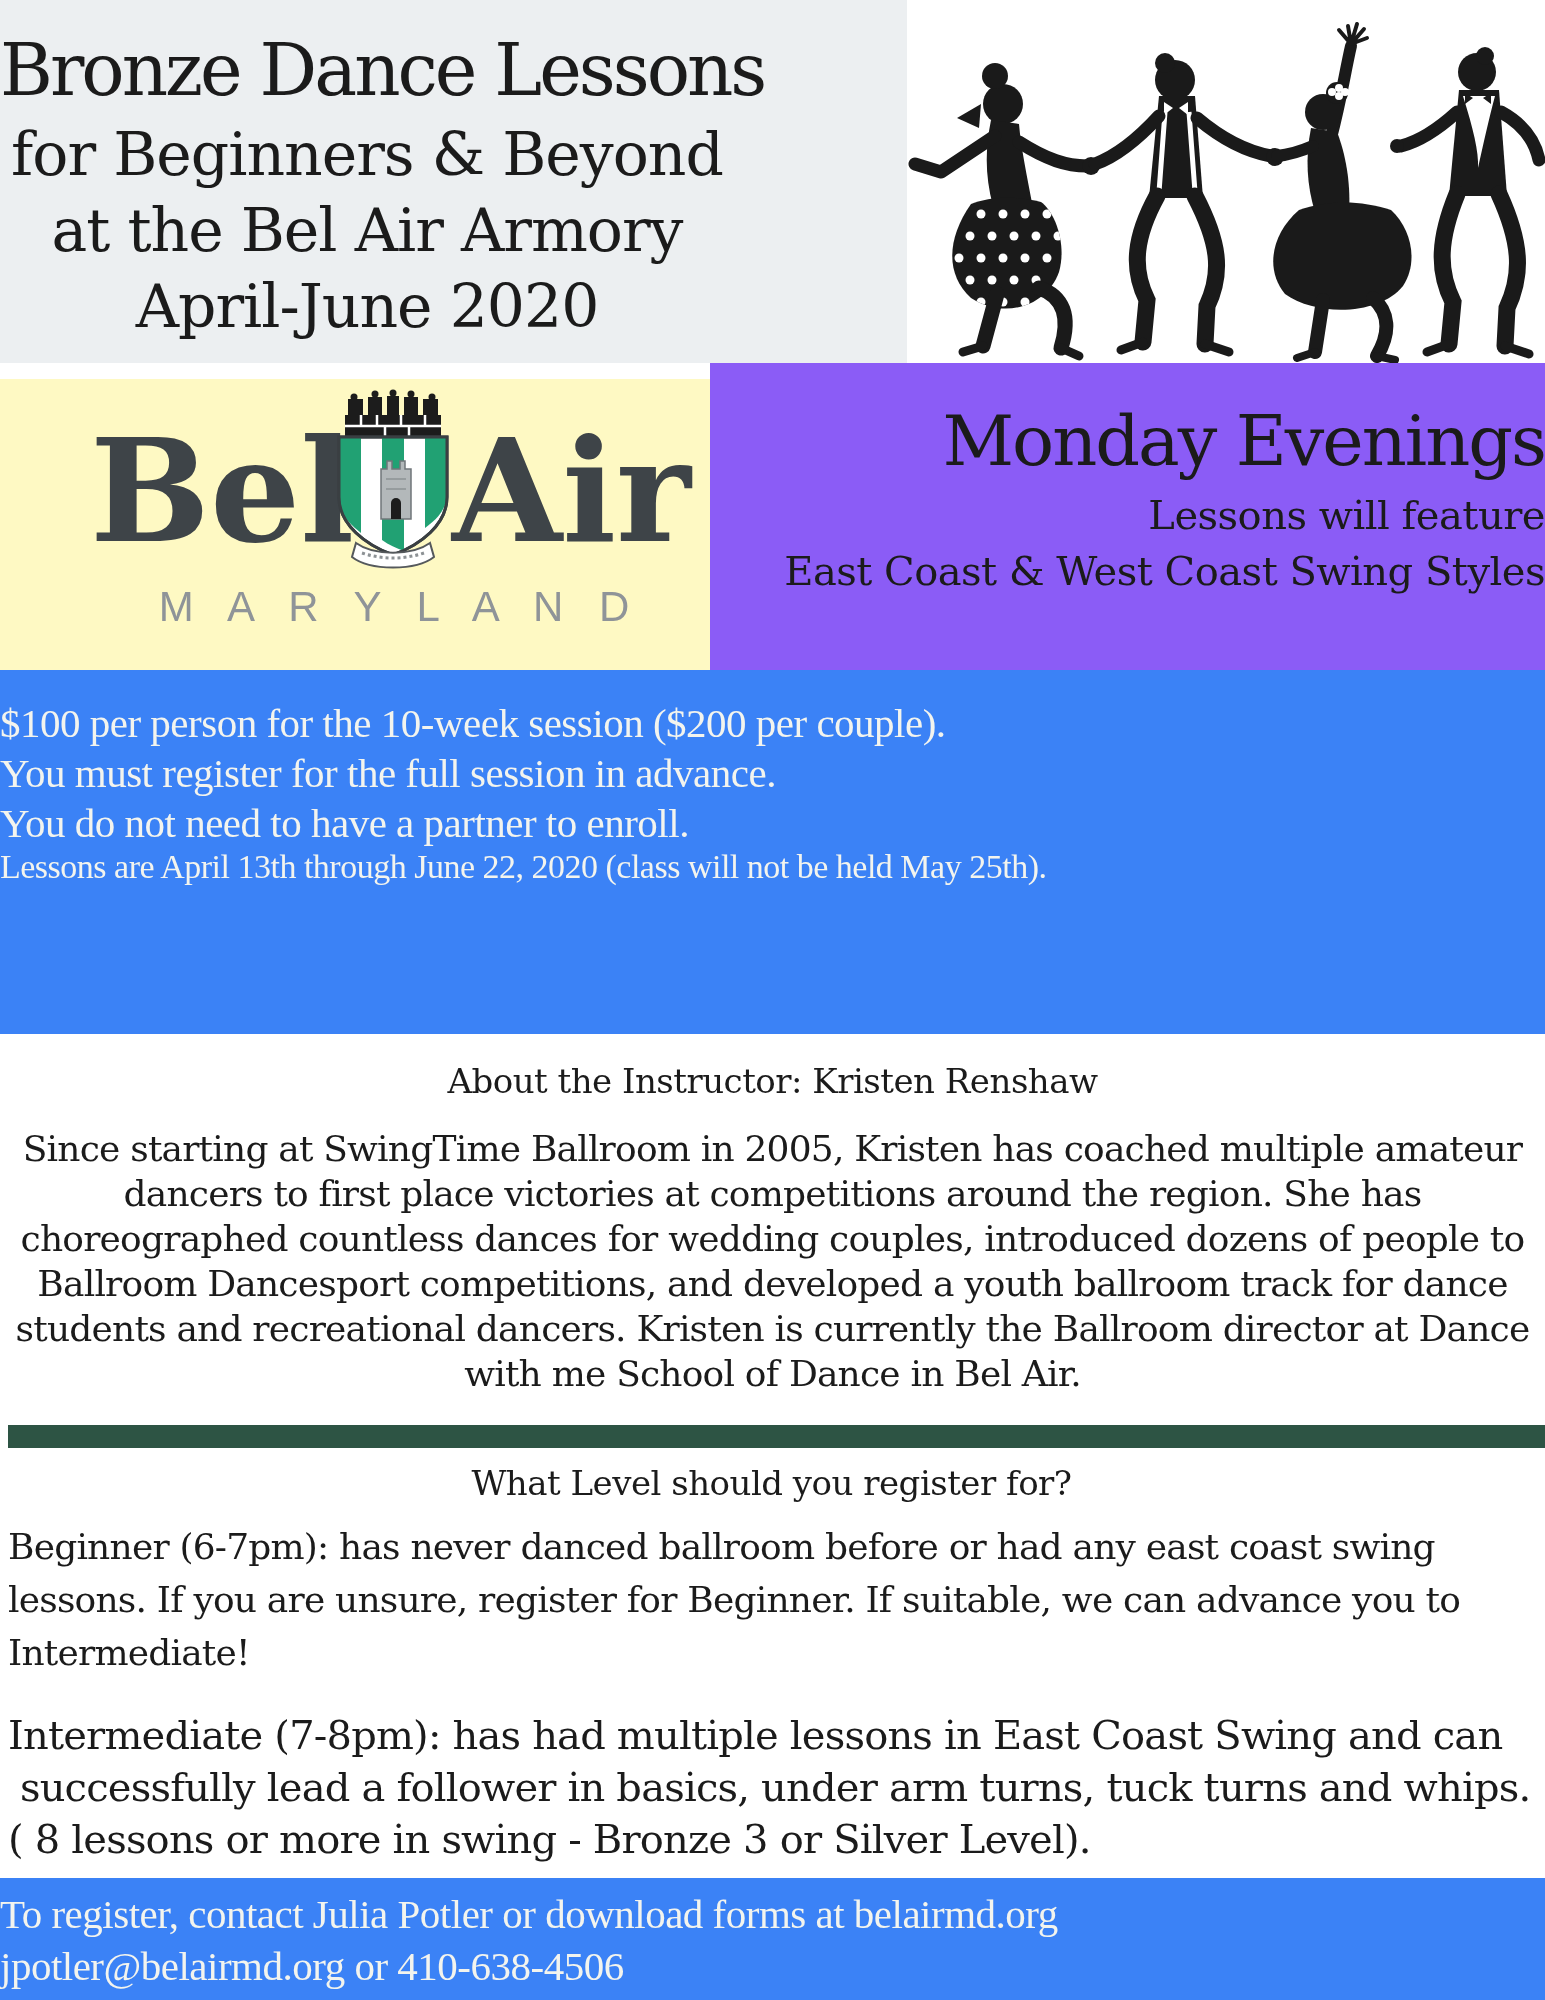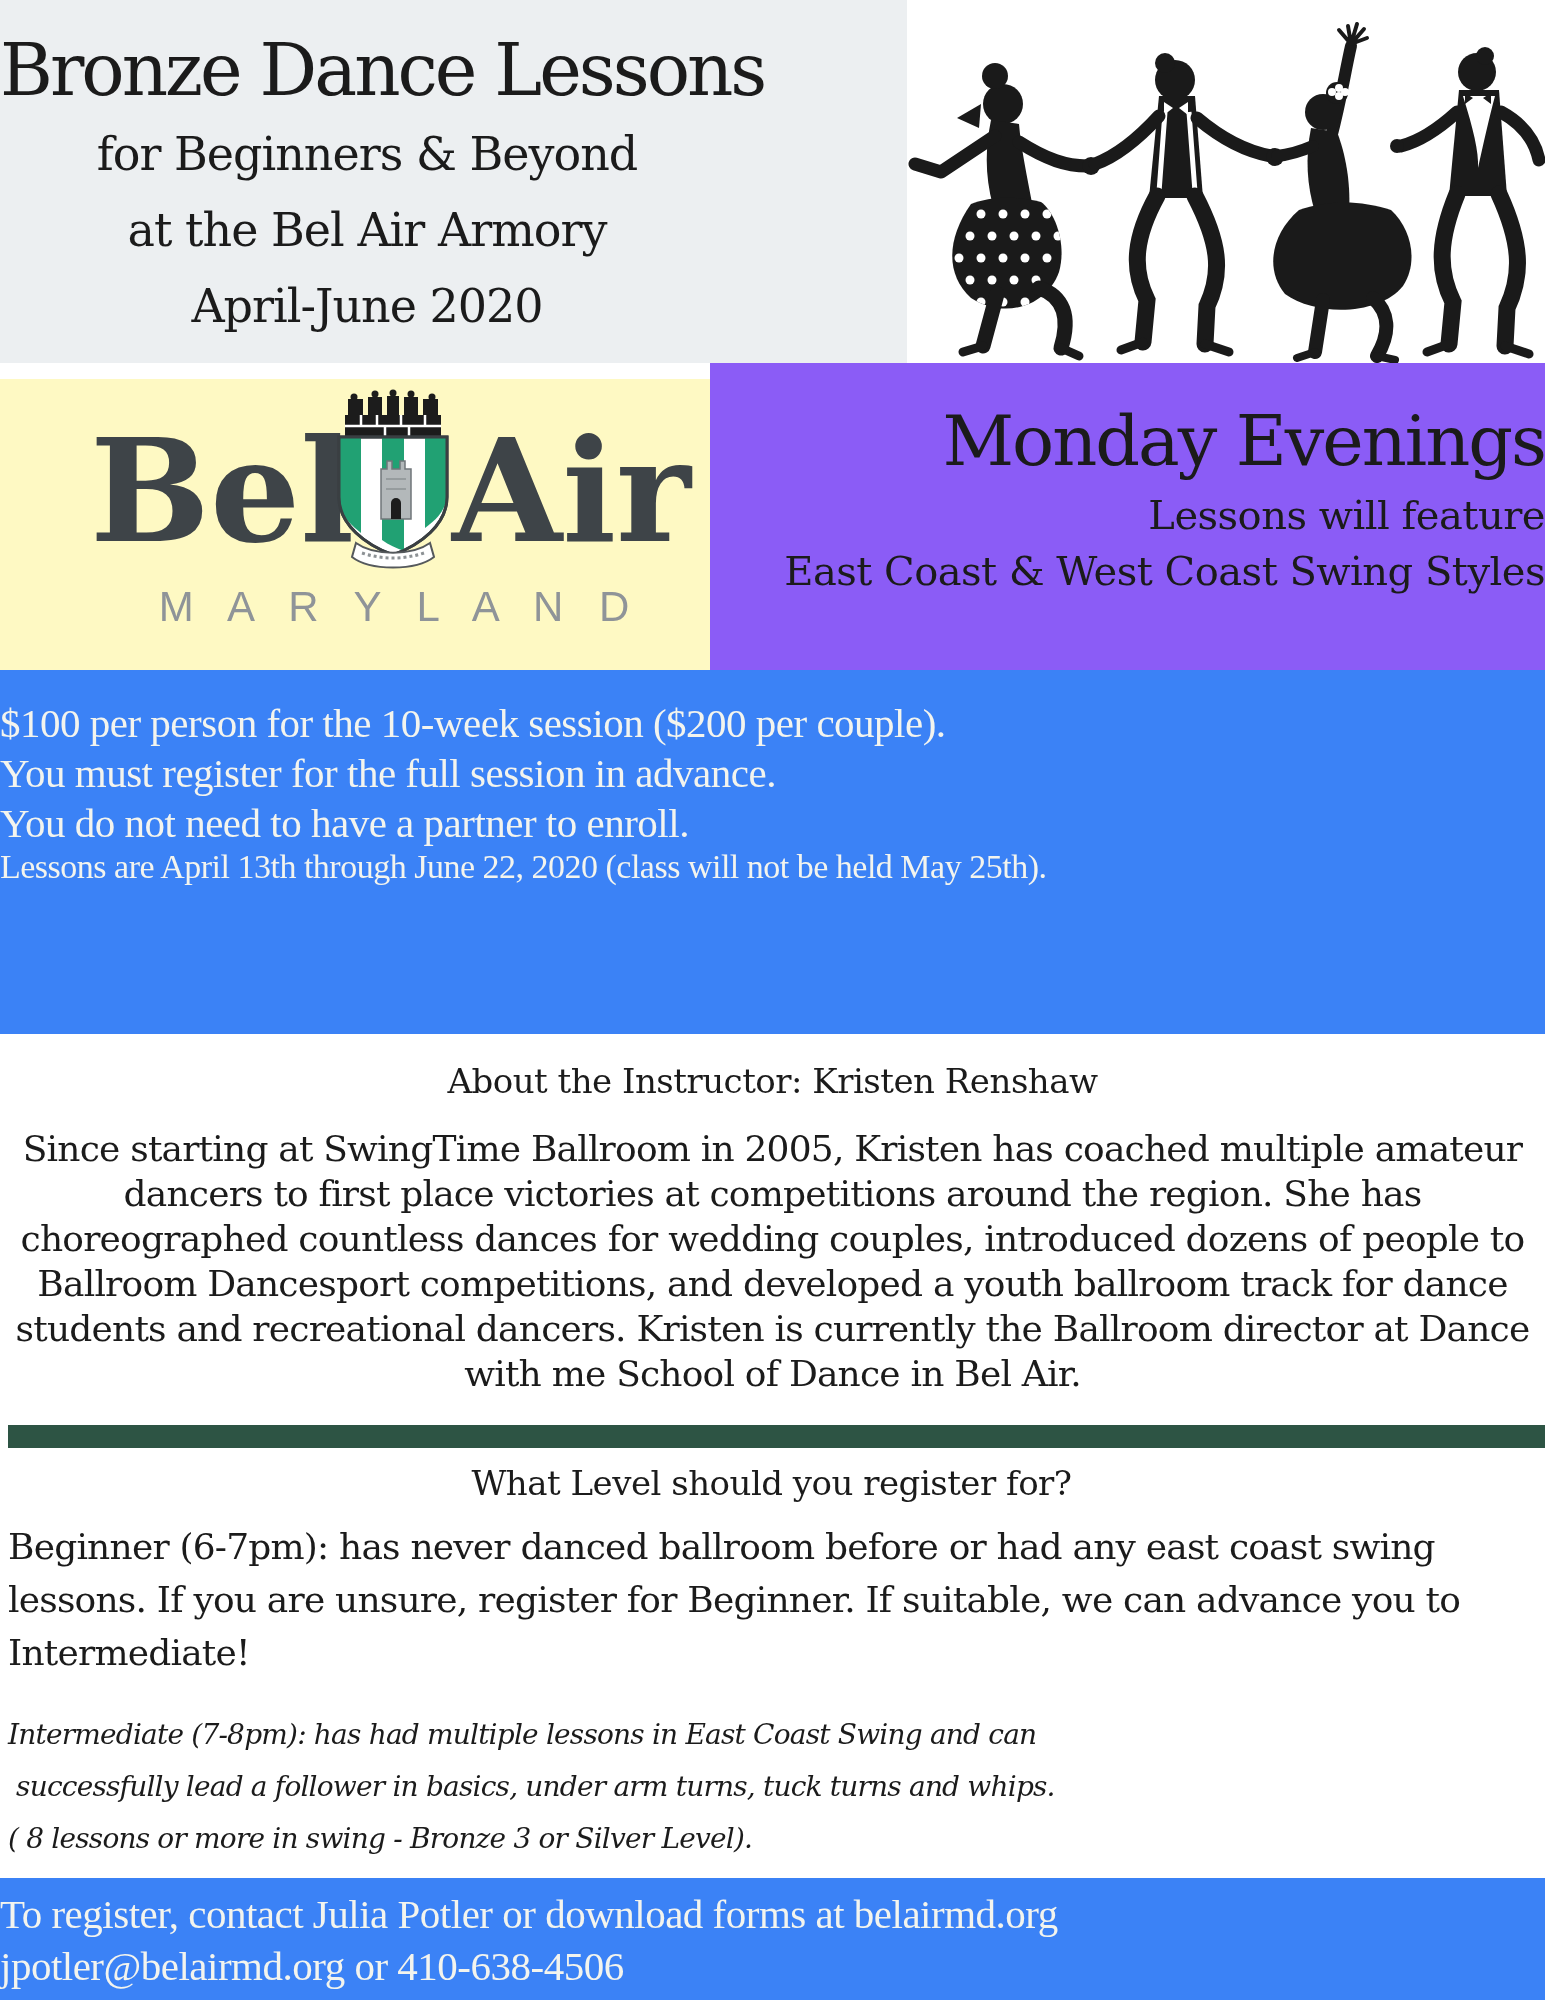--- a/index.html
+++ b/index.html
@@ -5,21 +5,21 @@
   html,body{margin:0;padding:0;background:#ffffff;}
   .page{
     position:relative;width:1545px;height:2000px;overflow:hidden;
     font-family:"DejaVu Serif",serif;color:#1b1b1b;background:#ffffff;
   }
   
   .header-top{display:flex;height:363px;}
   .title-block{width:907px;background:#eceff1;}
   .title-inner{width:734px;text-align:center;padding-top:24px;}
   .flyer-title{margin:0;font-weight:normal;font-size:72px;letter-spacing:-3px;white-space:nowrap;line-height:92px;}
-  .flyer-subtitle{font-size:46px;letter-spacing:-1px;line-height:76px;}
+  .flyer-subtitle{font-size:60px;letter-spacing:-1px;line-height:76px;}
   .dancers-block{flex:1;background:#ffffff;display:flex;align-items:flex-end;justify-content:center;overflow:hidden;}
   
   .header-mid{display:flex;height:307px;}
   .logo-block{width:710px;background:#fef9c3;overflow:hidden;margin-top:16px;}
   .schedule-block{flex:1;background:#8b5cf6;text-align:right;padding-top:32px;box-sizing:border-box;overflow:hidden;}
   .schedule-heading{margin:0;font-weight:normal;font-size:70px;letter-spacing:-2px;line-height:92px;}
   .schedule-line{font-size:40px;letter-spacing:-0.5px;line-height:56px;}
   
   .band{background:#3b82f6;color:#f3f4ee;box-sizing:border-box;overflow:hidden;font-family:Liberation Serif, serif;}
   .pricing-band{height:364px;padding-top:28px;}
@@ -29,21 +29,21 @@
   .instructor{height:391px;box-sizing:border-box;padding-top:26px;text-align:center;overflow:hidden;}
   .section-heading{margin:0;font-weight:normal;font-size:34px;letter-spacing:-0.5px;line-height:42px;}
   .instructor-body{font-size:36px;letter-spacing:-0.8px;line-height:45px;margin-top:24px;padding:0 4px;}
   
   .divider{height:23px;background:#2d5444;margin-left:8px;}
   
   .levels{height:430px;box-sizing:border-box;padding:14px 10px 0 8px;overflow:hidden;}
   .levels .section-heading{text-align:center;}
   .beginner-paragraph{font-size:36px;letter-spacing:-0.8px;line-height:53px;margin-top:16px;text-align:left;}
   .intermediate-paragraph{margin-top:30px;text-align:left;}
-  .intermediate-paragraph .para-line{font-size:28px;letter-spacing:-0.8px;line-height:52px;white-space:pre-wrap;font-style:italic;}
+  .intermediate-paragraph .para-line{font-size:40px;letter-spacing:-0.8px;line-height:52px;white-space:pre-wrap;}
   
   .footer-band{height:122px;padding-top:10px;}
   .footer-line{font-size:41px;letter-spacing:-0.5px;line-height:52px;}
 </style>
 </head>
 <body>
 
 <div class="page">
 
   <div class="header-top">

